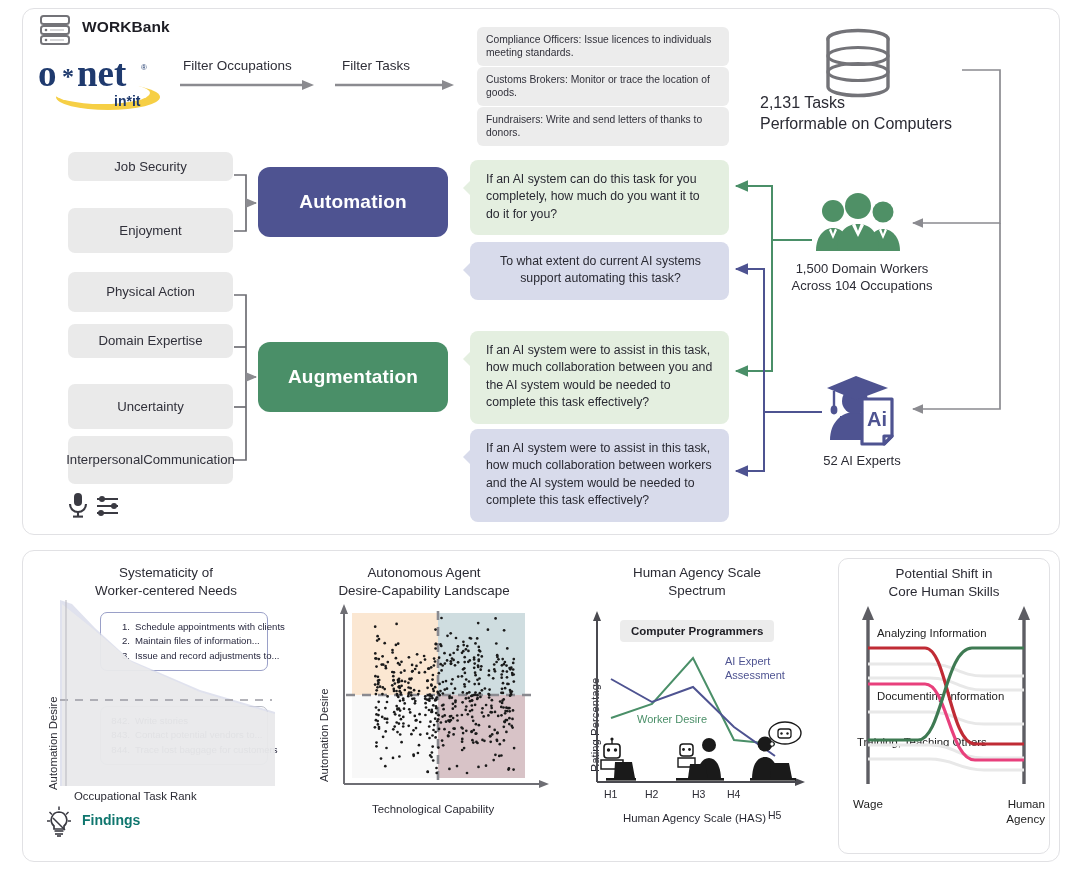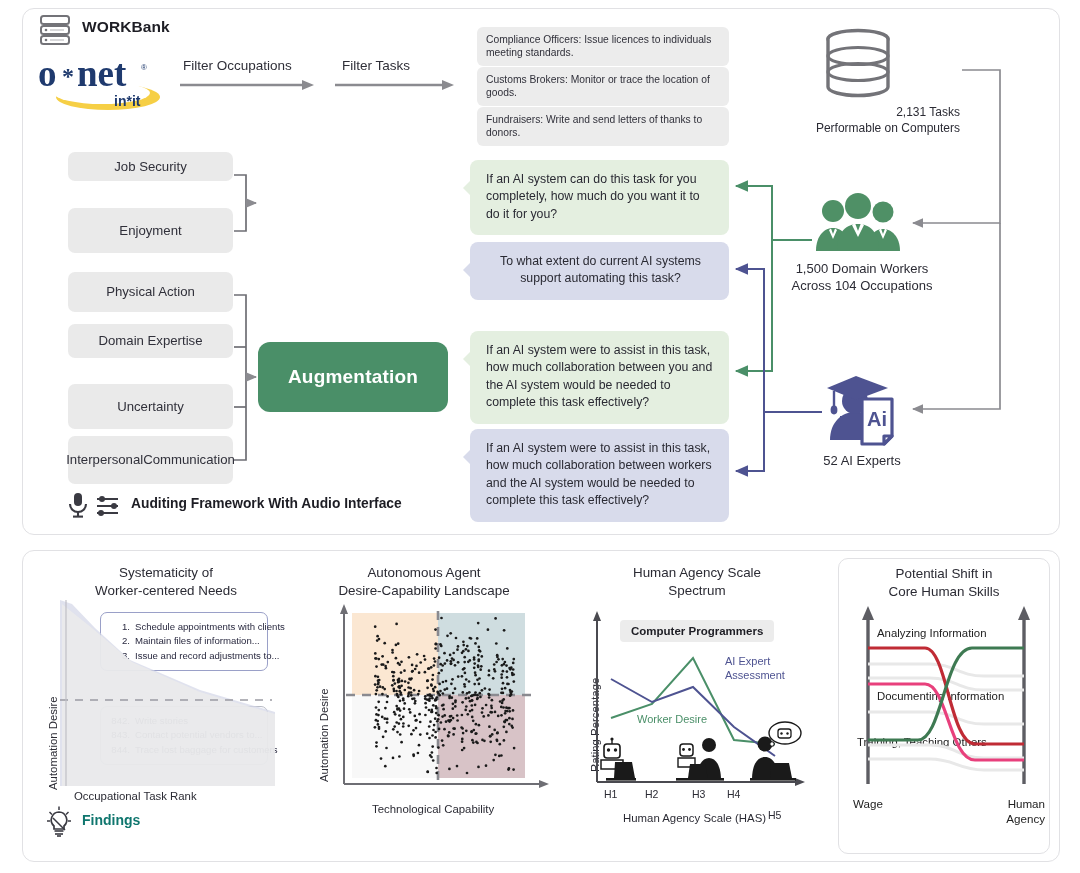--- a/index.html
+++ b/index.html
@@ -56,22 +56,22 @@
     font-size: 10.3px; line-height: 1.27;
     color: #30303a;
   }
   #task-chip-0 { top: 27px; }
   #task-chip-1 { top: 67px; }
   #task-chip-2 { top: 107px; }
 
   
   #db-icon { position: absolute; left: 822px; top: 28px; width: 72px; height: 70px; }
   #db-caption {
-    position: absolute; left: 760px; top: 104px; width: 200px;
-    text-align: right; font-size: 12px; line-height: 1.34; color: #2b2b34;
+    position: absolute; left: 760px; top: 92px; width: 200px;
+    text-align: left; font-size: 16px; line-height: 1.34; color: #2b2b34;
   }
   #workers-icon { position: absolute; left: 812px; top: 193px; width: 92px; height: 60px; }
   #workers-caption {
     position: absolute; left: 762px; top: 260px; width: 200px;
     text-align: center; font-size: 13px; line-height: 1.34; color: #2b2b34;
   }
   #experts-icon { position: absolute; left: 822px; top: 368px; width: 78px; height: 78px; }
   #experts-caption {
     position: absolute; left: 762px; top: 453px; width: 200px;
     text-align: center; font-size: 13px; color: #2b2b34;
@@ -282,20 +282,21 @@
   <div class="dim-box" id="dim-1">Enjoyment</div>
   <div class="dim-box" id="dim-2">Physical Action</div>
   <div class="dim-box" id="dim-3">Domain Expertise</div>
   <div class="dim-box" id="dim-4">Uncertainty</div>
   <div class="dim-box" id="dim-5">
     <span>Interpersonal</span>
       <br>
     <span>Communication</span>
   </div>
 
+  <div class="cat-pill" id="cat-automation">Automation</div>
   <div class="cat-pill" id="cat-augmentation">Augmentation</div>
 
   <div class="qbubble q-green" id="q-0">If an AI system can do this task for you completely, how much do you want it to do it for you?</div>
   <div class="qbubble q-blue" id="q-1">To what extent do current AI systems support automating this task?</div>
   <div class="qbubble q-green" id="q-2">If an AI system were to assist in this task, how much collaboration between you and the AI system would be needed to complete this task effectively?</div>
   <div class="qbubble q-blue" id="q-3">If an AI system were to assist in this task, how much collaboration between workers and the AI system would be needed to complete this task effectively?</div>
 
   <svg id="mic-icon" viewBox="0 0 22 26">
     <rect x="7" y="1" width="8" height="13" rx="4" fill="#3a3a42"></rect>
     <path d="M3 12 a8 8 0 0 0 16 0" fill="none" stroke="#3a3a42" stroke-width="2.1"></path>
@@ -303,21 +304,20 @@
     <line x1="6" y1="24.6" x2="16" y2="24.6" stroke="#3a3a42" stroke-width="2.1"></line>
   </svg>
   <svg id="slider-icon" viewBox="0 0 24 20">
     <line x1="1" y1="3" x2="22" y2="3" stroke="#3a3a42" stroke-width="2"></line>
     <line x1="1" y1="10" x2="22" y2="10" stroke="#3a3a42" stroke-width="2"></line>
     <line x1="1" y1="17" x2="22" y2="17" stroke="#3a3a42" stroke-width="2"></line>
     <circle cx="6" cy="3" r="3" fill="#3a3a42"></circle>
     <circle cx="18" cy="10" r="3" fill="#3a3a42"></circle>
     <circle cx="5" cy="17" r="3" fill="#3a3a42"></circle>
   </svg>
-  <div id="audit-label">Auditing Framework With Audio Interface</div>
 
   <div class="panel" id="bottom-panel"></div>
 
   <div class="chart-card" id="chart-0">
     <div class="chart-title">
       <span>Systematicity of</span><br>
       <span>Worker-centered Needs</span>
     </div>
   </div>
   <div class="axis-label axis-label-v" style="left:47px; top:790px;">Automation Desire</div>

